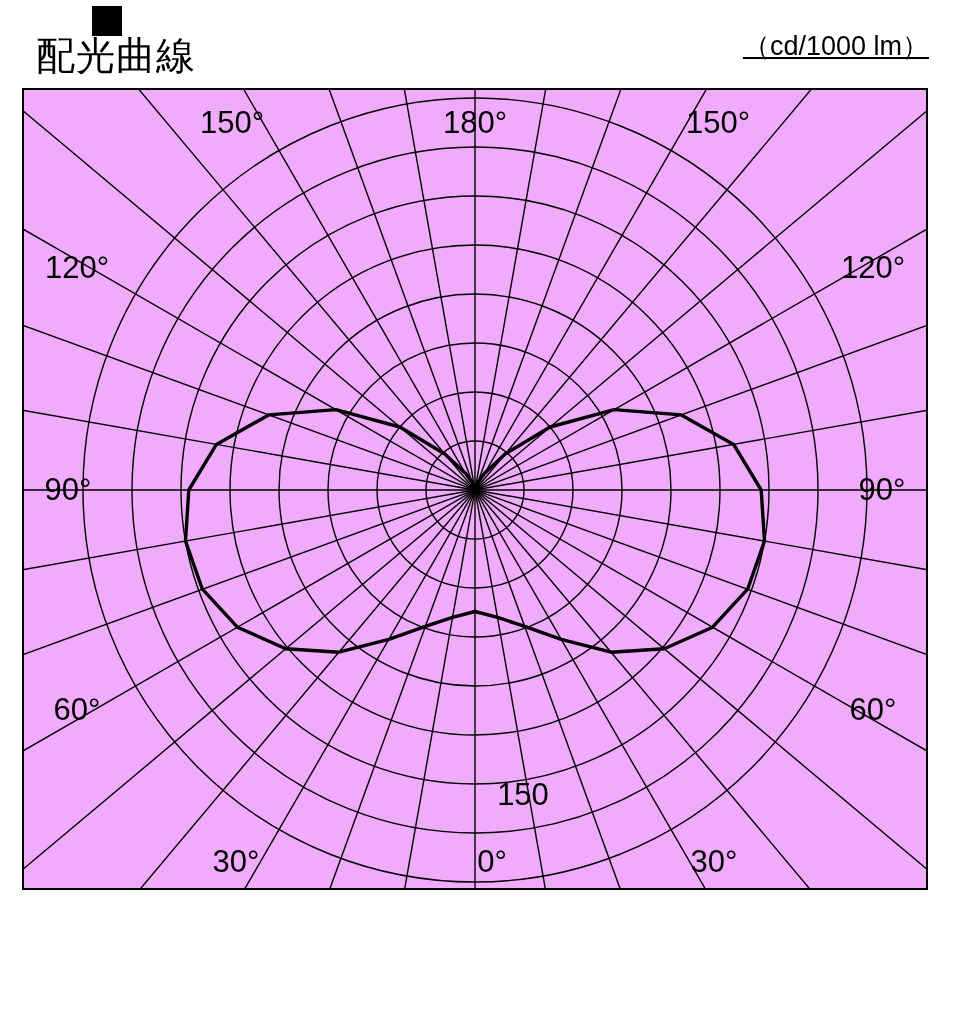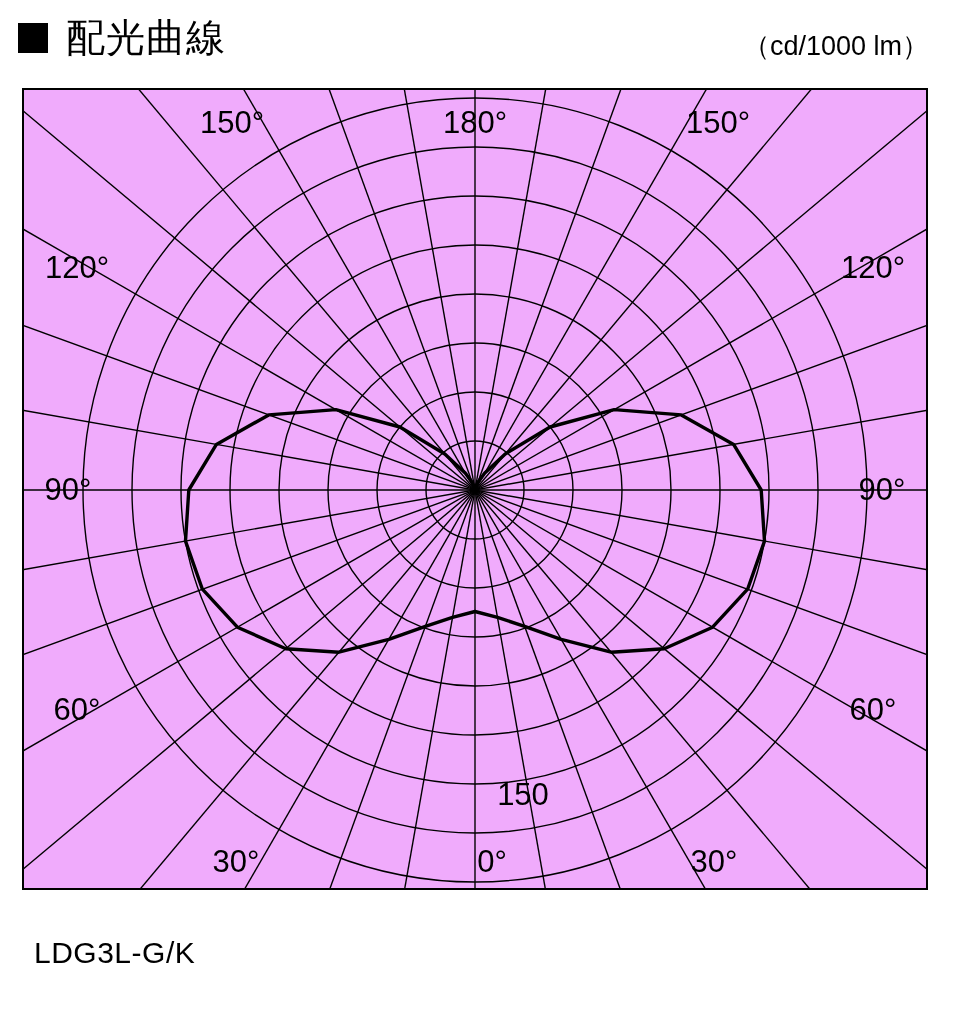--- a/index.html
+++ b/index.html
@@ -24,23 +24,24 @@
   .header {
     position: absolute;
     left: 0;
     top: 0;
     width: 953px;
     height: 86px;
   }
   .title-group {
     position: absolute;
     left: 18px;
-    top: 18px;
+    top: 6px;
     display: flex;
     align-items: center;
+    flex-direction: column;
   }
   .title-marker {
     width: 30px;
     height: 30px;
     background: #000000;
     display: inline-block;
   }
   .title-text {
     font-size: 39px;
     line-height: 39px;
@@ -48,20 +49,21 @@
     letter-spacing: 1px;
     font-weight: 400;
   }
   .unit-text {
     position: absolute;
     right: 24px;
     top: 33px;
     font-size: 27px;
     line-height: 27px;
     letter-spacing: 0px;
+    text-decoration: underline;
   }
   
   .chart-frame {
     position: absolute;
     left: 22px;
     top: 88px;
     width: 906px;
     height: 802px;
     border: 2px solid #000000;
     box-sizing: border-box;
@@ -142,15 +144,14 @@
           <text x="53" y="630" text-anchor="middle" font-size="31">60°</text>
           <text x="849" y="630" text-anchor="middle" font-size="31">60°</text>
           <text x="212" y="782" text-anchor="middle" font-size="31">30°</text>
           <text x="468" y="782" text-anchor="middle" font-size="31">0°</text>
           <text x="690" y="782" text-anchor="middle" font-size="31">30°</text>
           <text x="499" y="715" text-anchor="middle" font-size="31">150</text>
         </g>
     </svg>
   </div>
 
-  <div class="footer-label">LDG3L-G/K</div>
 
 </div>
 
 </body></html>

